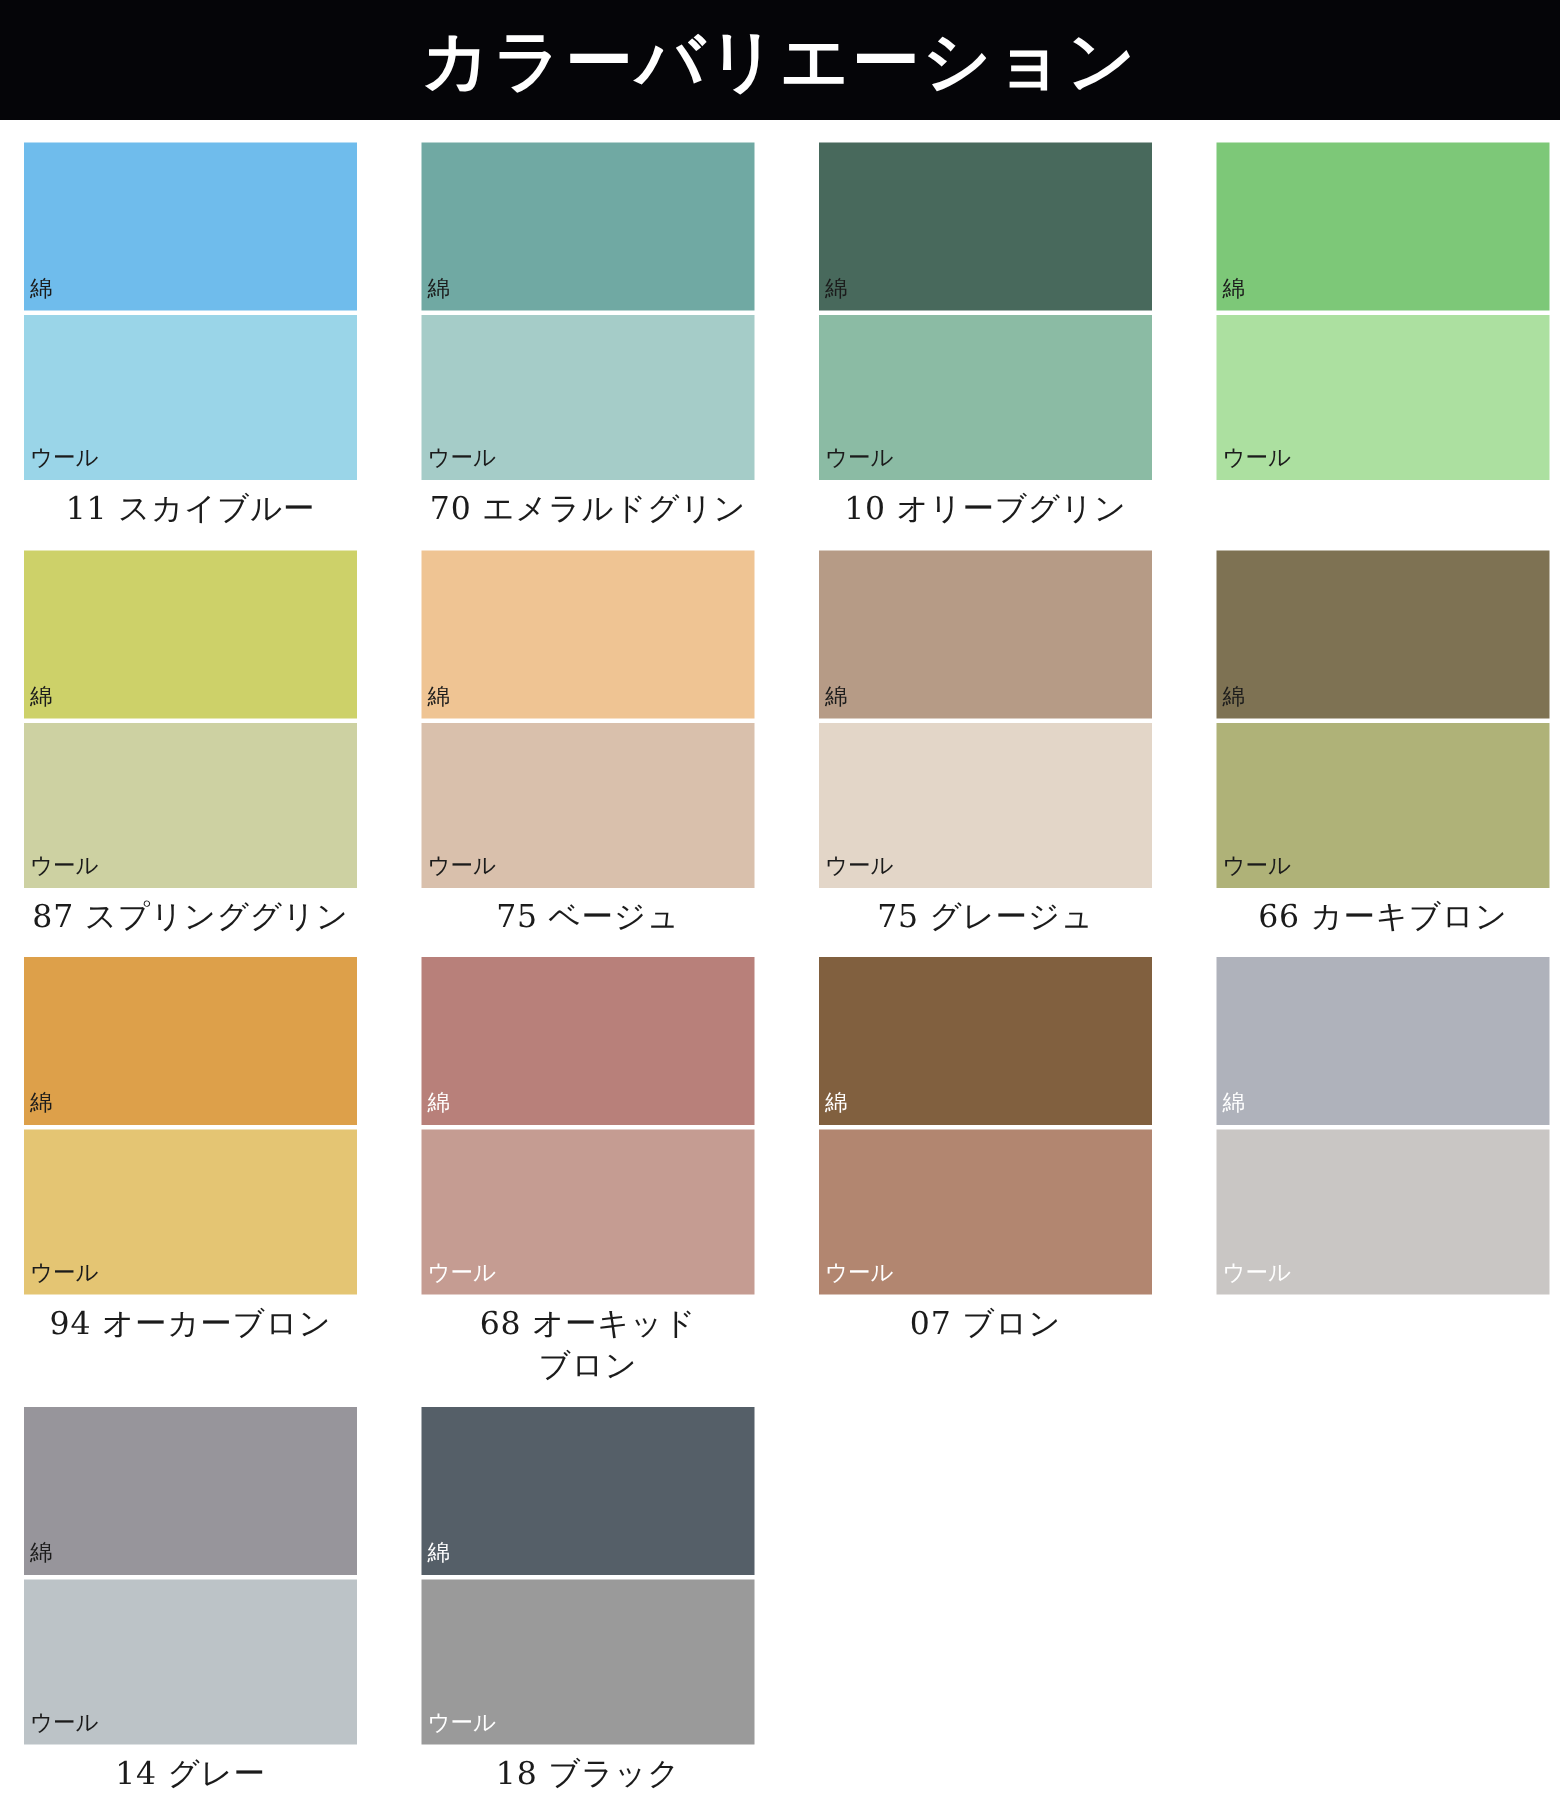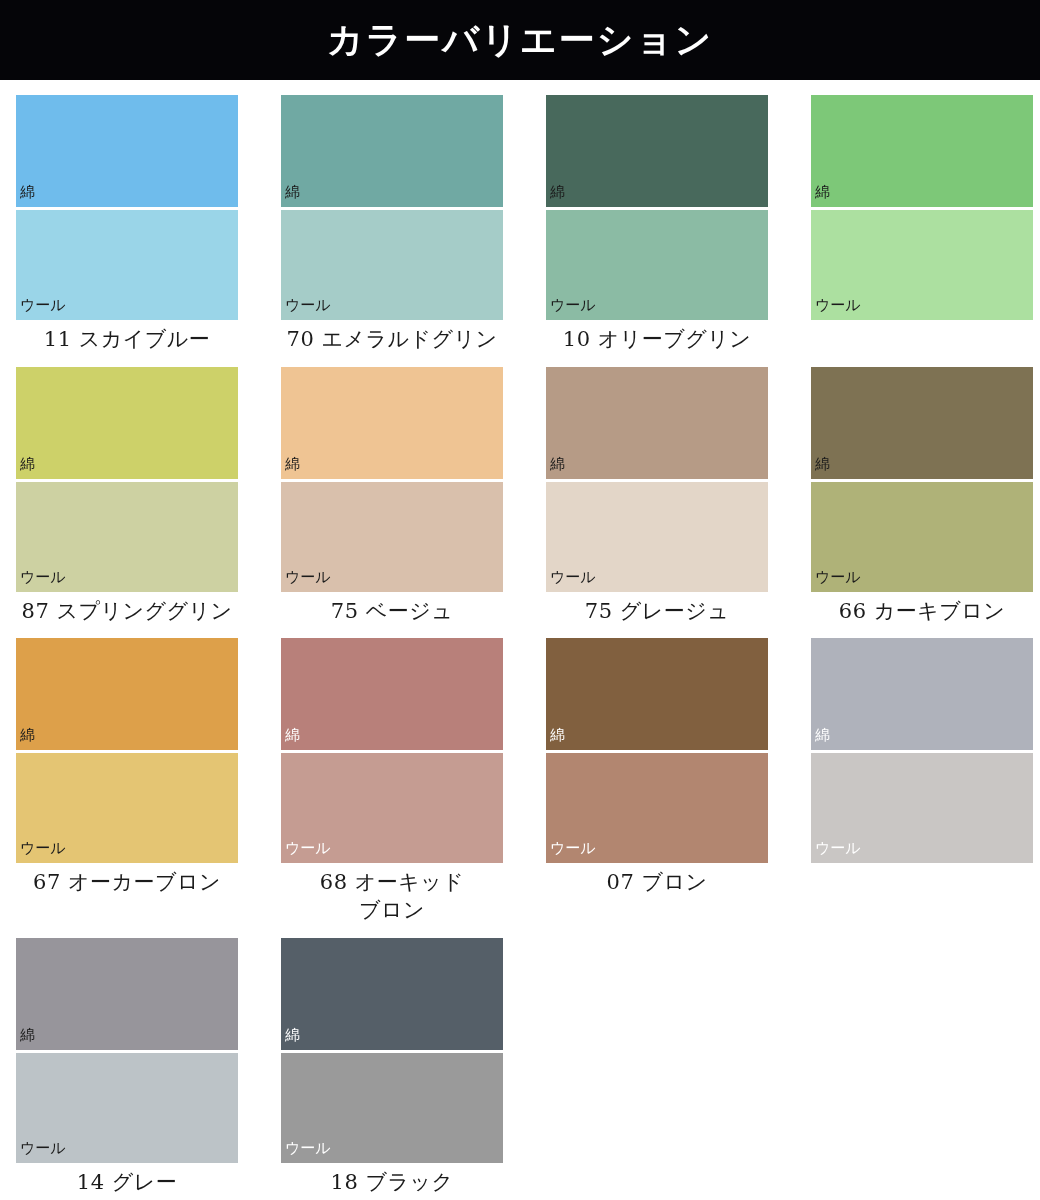--- a/index.html
+++ b/index.html
@@ -26,21 +26,21 @@
     height: 80px;
     background: #050508;
     display: flex;
     align-items: center;
     justify-content: center;
   }
 
   .header-title {
     color: #ffffff;
     font-family: "DejaVu Sans", "Liberation Sans", sans-serif;
-    font-size: 36px;
+    font-size: 45px;
     font-weight: 700;
     letter-spacing: 2px;
     line-height: 1;
     white-space: nowrap;
   }
 
   
   .grid {
     width: 1040px;
     padding: 15px 16px 0 16px;
@@ -221,21 +221,21 @@
       <div class="swatch-cell">
         <div class="swatch-block">
           <div class="swatch-half cotton" style="background: rgb(221, 160, 74);">
             <span class="material-label" style="color: rgb(27, 27, 27);">綿</span>
           </div>
           <div class="swatch-half wool" style="background: rgb(228, 197, 115);">
             <span class="material-label" style="color: rgb(27, 27, 27);">ウール</span>
           </div>
         </div>
         <div class="swatch-caption">
-          <span class="cap-line">67 オーカーブロン</span>
+          <span class="cap-line">94 オーカーブロン</span>
         </div>
       </div>
       <div class="swatch-cell">
         <div class="swatch-block">
           <div class="swatch-half cotton" style="background: rgb(184, 128, 122);">
             <span class="material-label" style="color: rgb(255, 255, 255);">綿</span>
           </div>
           <div class="swatch-half wool" style="background: rgb(197, 156, 146);">
             <span class="material-label" style="color: rgb(255, 255, 255);">ウール</span>
           </div>

